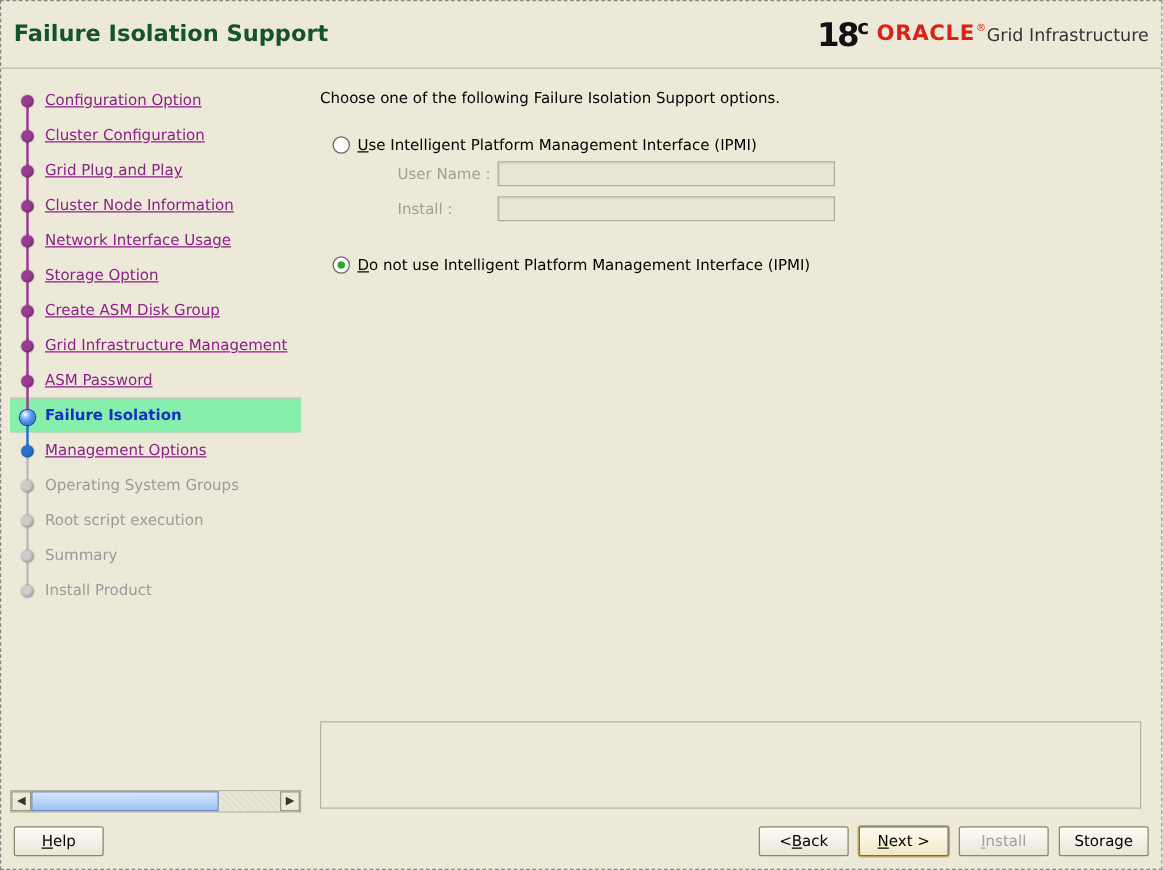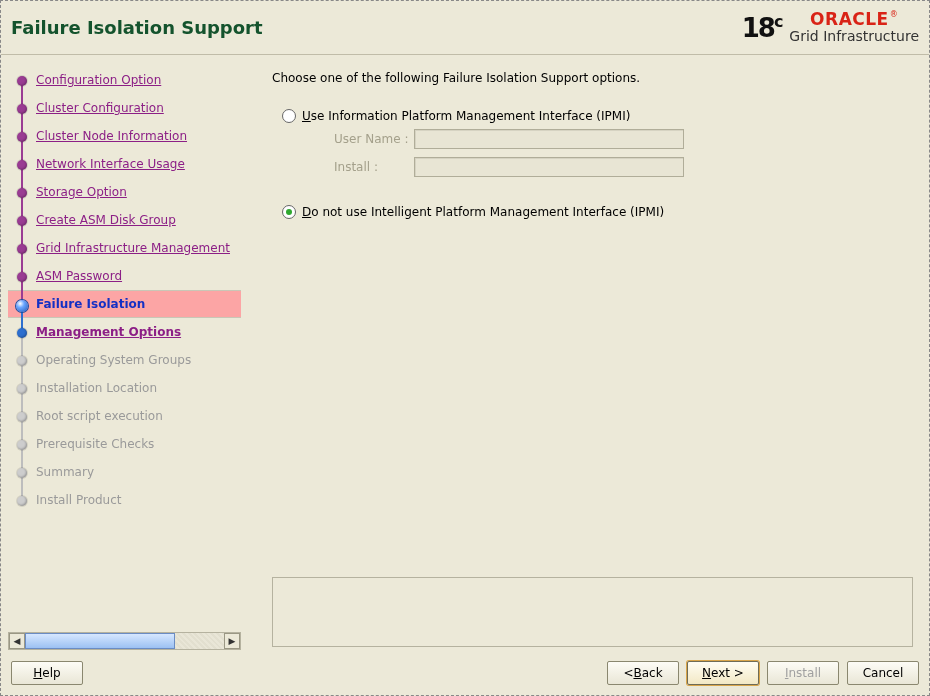--- a/index.html
+++ b/index.html
@@ -41,43 +41,42 @@
   .brand-18c {
     font-size: 26px;
     font-weight: 900;
     color: #111;
     letter-spacing: -2px;
     margin-right: 4px;
   }
   .brand-18c .c { font-size: 16px; font-weight: 700; vertical-align: super; letter-spacing: 0; }
   .brand-right {
     display: flex;
-    flex-direction: column;
     line-height: 1.05;
-    align-items: center;
+    align-items: flex-end;
   }
   .brand-oracle {
     font-size: 17px;
     font-weight: 900;
     color: #d92316;
     letter-spacing: 0.5px;
     display: flex;
     align-items: flex-start;
   }
   .brand-oracle .reg { font-size: 8px; font-weight: 400; margin-left: 1px; }
   .brand-sub {
     font-size: 14px;
     color: #333;
   }
   .body {
     flex: 1;
     display: flex;
     min-height: 0;
     padding: 6px 6px 0 6px;
-    gap: 16px;
+    gap: 0;
   }
   .sidebar {
     width: 235px;
     background: #ece9d8;
     border: 1px solid transparent;
     position: relative;
     display: flex;
     flex-direction: column;
   }
   .steps {
@@ -129,30 +128,30 @@
   }
   .step-row.future .step-dot {
     background: #cdcdcd;
   }
   .step-label {
     text-decoration: underline;
     color: #8c1f86;
     cursor: pointer;
   }
   .step-row.current {
-    background: #fca5a5;
+    background: #86efac;
     border-top: 1px solid #c9c6b6;
     border-bottom: 1px solid #c9c6b6;
   }
   .step-row.current .step-label {
     color: #1430c4;
     font-weight: bold;
     text-decoration: none;
   }
-  .step-row.upcoming .step-label { color: #8c1f86; font-weight: bold; }
+  .step-row.upcoming .step-label { color: #8c1f86; }
   .step-row.future .step-label {
     color: #9a9a9a;
     text-decoration: none;
     cursor: default;
   }
   .hscroll {
     height: 18px;
     background: #e5e2d3;
     border: 1px solid #b5b29f;
     display: flex;
@@ -308,20 +307,25 @@
             <span class="step-label">Configuration Option</span>
           </div>
           <div class="step-row done">
             <div class="step-connector" style="background: rgb(154, 60, 147);"></div>
             <div class="step-dot"></div>
             <span class="step-label">Cluster Configuration</span>
           </div>
           <div class="step-row done">
             <div class="step-connector" style="background: rgb(154, 60, 147);"></div>
             <div class="step-dot"></div>
+            <span class="step-label">Grid Plug and Play</span>
+          </div>
+          <div class="step-row done">
+            <div class="step-connector" style="background: rgb(154, 60, 147);"></div>
+            <div class="step-dot"></div>
             <span class="step-label">Cluster Node Information</span>
           </div>
           <div class="step-row done">
             <div class="step-connector" style="background: rgb(154, 60, 147);"></div>
             <div class="step-dot"></div>
             <span class="step-label">Network Interface Usage</span>
           </div>
           <div class="step-row done">
             <div class="step-connector" style="background: rgb(154, 60, 147);"></div>
             <div class="step-dot"></div>
@@ -353,31 +357,21 @@
             <span class="step-label">Management Options</span>
           </div>
           <div class="step-row future">
             <div class="step-connector" style="background: rgb(189, 189, 189);"></div>
             <div class="step-dot"></div>
             <span class="step-label">Operating System Groups</span>
           </div>
           <div class="step-row future">
             <div class="step-connector" style="background: rgb(189, 189, 189);"></div>
             <div class="step-dot"></div>
-            <span class="step-label">Installation Location</span>
-          </div>
-          <div class="step-row future">
-            <div class="step-connector" style="background: rgb(189, 189, 189);"></div>
-            <div class="step-dot"></div>
             <span class="step-label">Root script execution</span>
-          </div>
-          <div class="step-row future">
-            <div class="step-connector" style="background: rgb(189, 189, 189);"></div>
-            <div class="step-dot"></div>
-            <span class="step-label">Prerequisite Checks</span>
           </div>
           <div class="step-row future">
             <div class="step-connector" style="background: rgb(189, 189, 189);"></div>
             <div class="step-dot"></div>
             <span class="step-label">Summary</span>
           </div>
           <div class="step-row future">
             <div class="step-connector" style="background: rgb(189, 189, 189);"></div>
             <div class="step-dot"></div>
             <span class="step-label">Install Product</span>
@@ -391,21 +385,21 @@
         <div class="arrow">▶</div>
       </div>
     </div>
 
     <div class="main">
       <div class="instruction">Choose one of the following Failure Isolation Support options.</div>
 
       <div class="option-block">
         <div class="radio-row" id="opt1">
           <span class="radio-outer"></span>
-          <span class="radio-label"><span class="mn">U</span><span>se Information Platform Management Interface (IPMI)</span></span>
+          <span class="radio-label"><span class="mn">U</span><span>se Intelligent Platform Management Interface (IPMI)</span></span>
         </div>
         <div class="ipmi-fields">
           <div>User Name :</div>
           <input type="text" disabled="" value="" style="">
           <div>Install :</div>
           <input type="password" disabled="" value="" style="">
         </div>
 
         <div style="height:22px"></div>
 
@@ -434,16 +428,16 @@
         <span>ack</span>
       </button>
     <button class="btn default">
         <span class="mn">N</span>
         <span>ext &gt;</span>
       </button>
     <button class="btn disabled" disabled="">
         <span class="mn">I</span>
         <span>nstall</span>
       </button>
-    <button class="btn">Cancel</button>
+    <button class="btn">Storage</button>
   </div>
 
 </div>
 
 </body></html>

